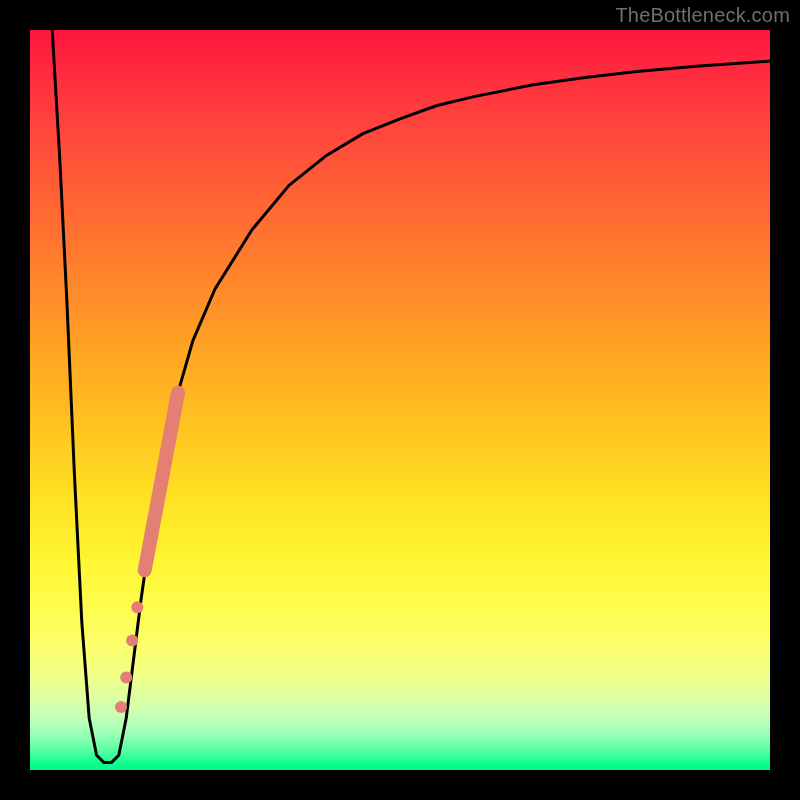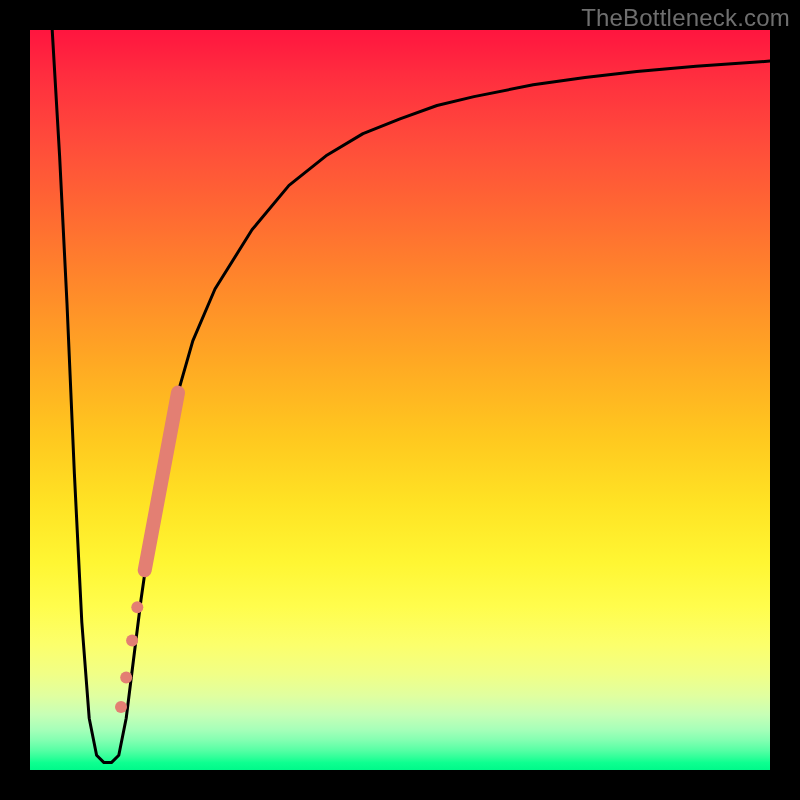--- a/index.html
+++ b/index.html
@@ -55,21 +55,21 @@
   }
   svg.overlay {
     position: absolute;
     inset: 0;
   }
   .watermark {
     position: absolute;
     top: 4px;
     right: 10px;
     font-family: Arial, Helvetica, sans-serif;
-    font-size: 24px;
+    font-size: 20px;
     color: #6f6f6f;
     letter-spacing: 0.2px;
     user-select: none;
   }
 </style>
 </head>
 <body>
 
 <div class="frame">
   <div class="plot">

